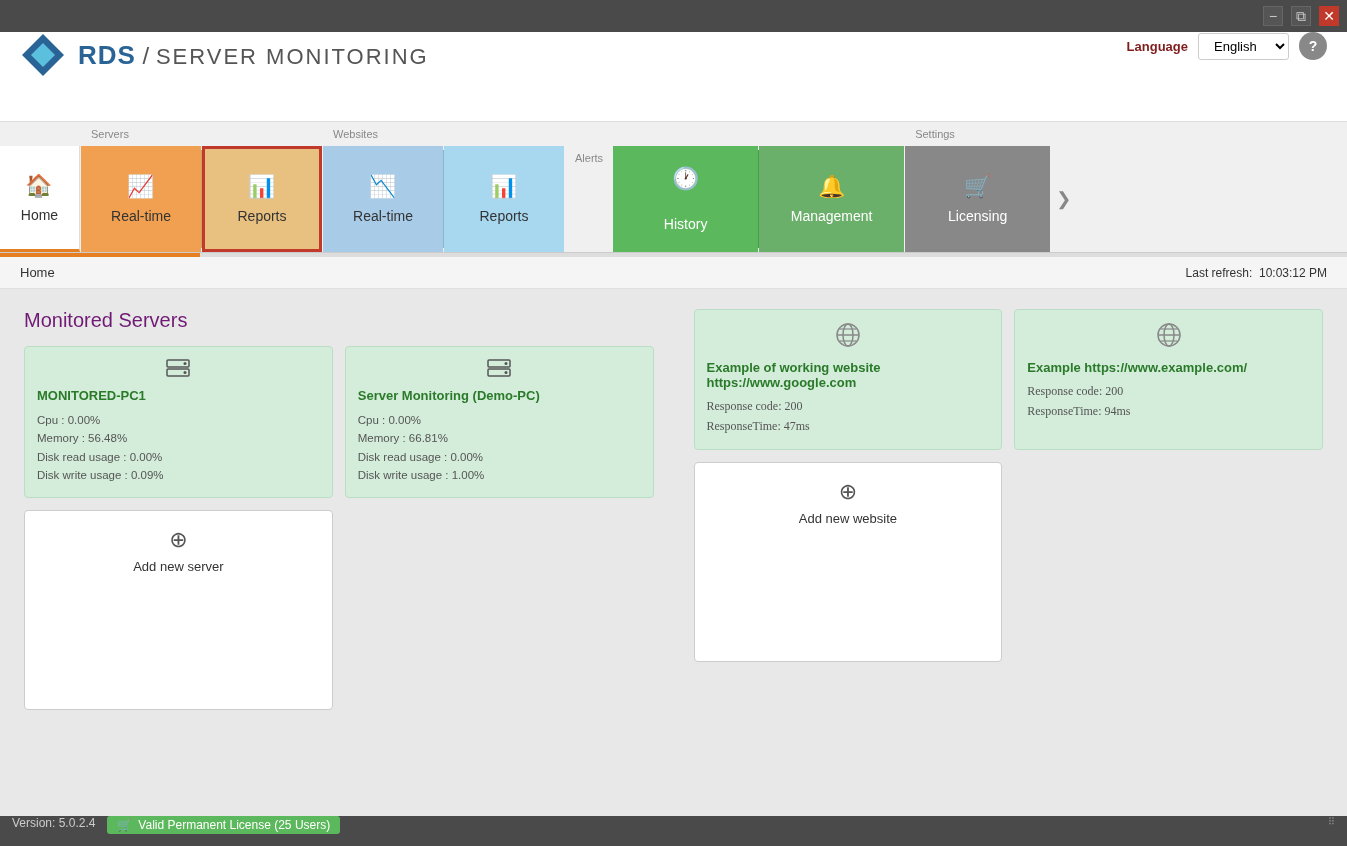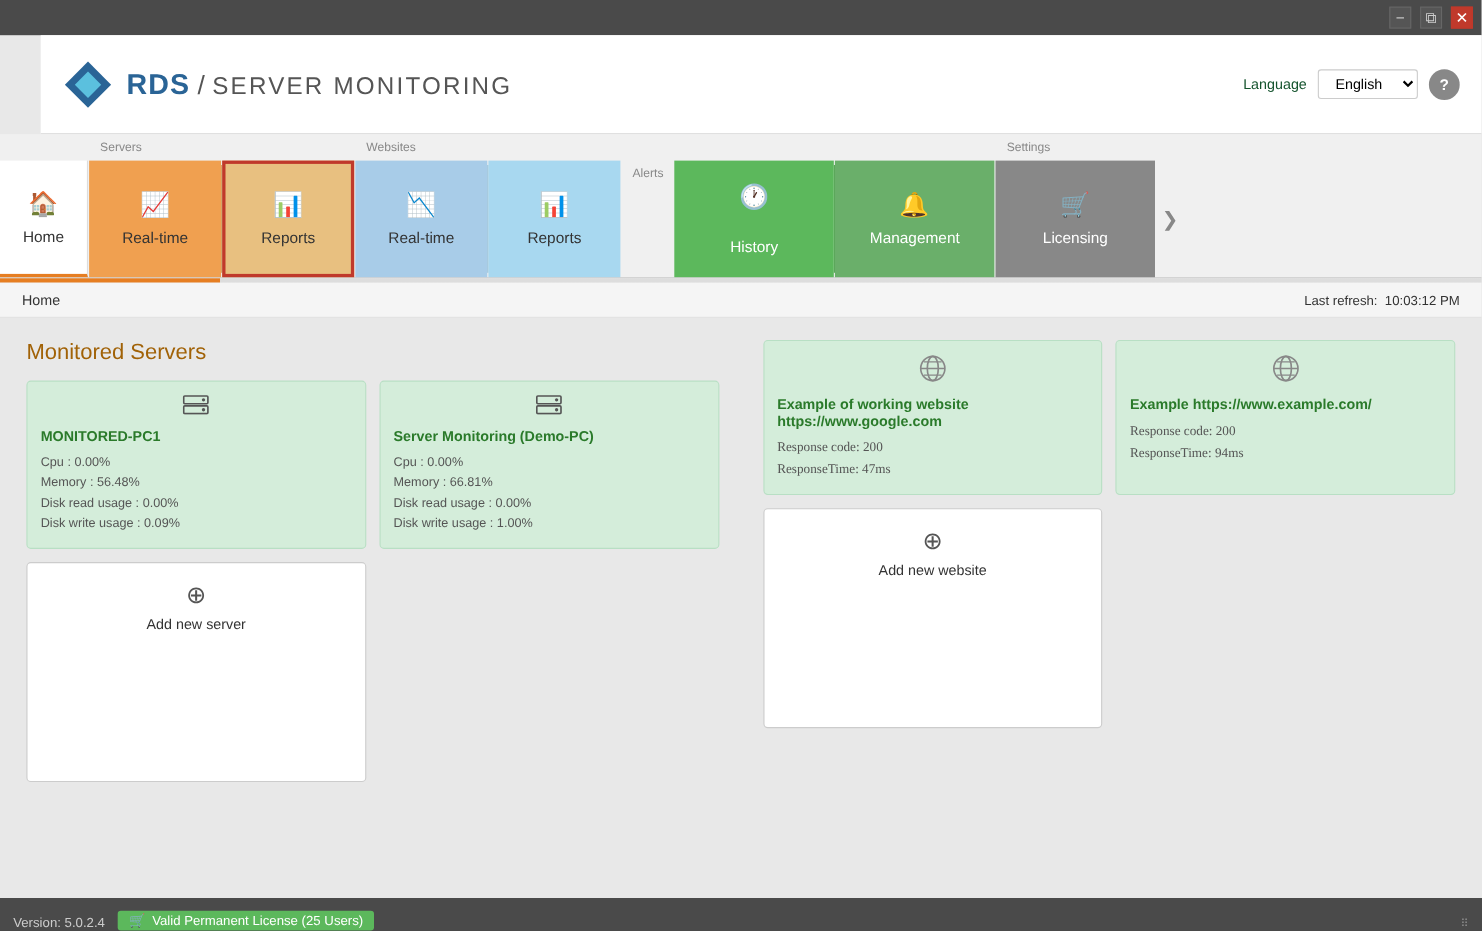--- a/index.html
+++ b/index.html
@@ -25,37 +25,36 @@
       border: 1px solid #666;
       background: #555;
     }
     .title-bar-btn.close { background: #c0392b; border-color: #c0392b; color: white; }
 
     
     .header {
       background: white;
       height: 90px;
       display: flex;
-      align-items: center;
+      align-items: flex-start;
       padding: 0 20px;
       border-bottom: 1px solid #ddd;
-      margin-left: 37px;
     }
     .logo-area {
       display: flex;
       align-items: center;
       gap: 12px;
       flex: 1;
     }
     .header-right {
       display: flex;
       align-items: center;
       gap: 10px;
     }
-    .language-label { color: #14532d; font-size: 13px; }
+    .language-label { color: #7f1d1d; font-size: 13px; font-weight: bold; }
     .language-select {
       padding: 4px 11px;
       border: 1px solid #ccc;
       border-radius: 3px;
       font-size: 13px;
       background: white;
       cursor: pointer;
     }
     .help-btn {
       width: 28px; height: 28px;
@@ -131,21 +130,21 @@
     .main-content {
       padding: 20px 24px;
       background: #e8e8e8;
       display: flex;
       gap: 40px;
     }
     .section { flex: 1; }
     .section-title {
       font-size: 20px;
       font-weight: 300;
-      color: #a16207;
+      color: #701a75;
       margin-bottom: 14px;
     }
     .cards-grid {
       display: grid;
       grid-template-columns: 1fr 1fr;
       gap: 12px;
     }
     .server-card {
       background: #d4edda;
       border: 1px solid #b8dfc4;
@@ -185,21 +184,21 @@
 
     
     .status-bar {
       position: fixed;
       bottom: 0;
       left: 0;
       right: 0;
       height: 30px;
       background: #4a4a4a;
       display: flex;
-      align-items: flex-end;
+      align-items: flex-start;
       padding: 0 12px;
       gap: 12px;
     }
     .version-text { color: #ccc; font-size: 12px; }
     .license-badge {
       background: #5cb85c;
       color: white;
       padding: 2px 10px;
       border-radius: 3px;
       font-size: 12px;

